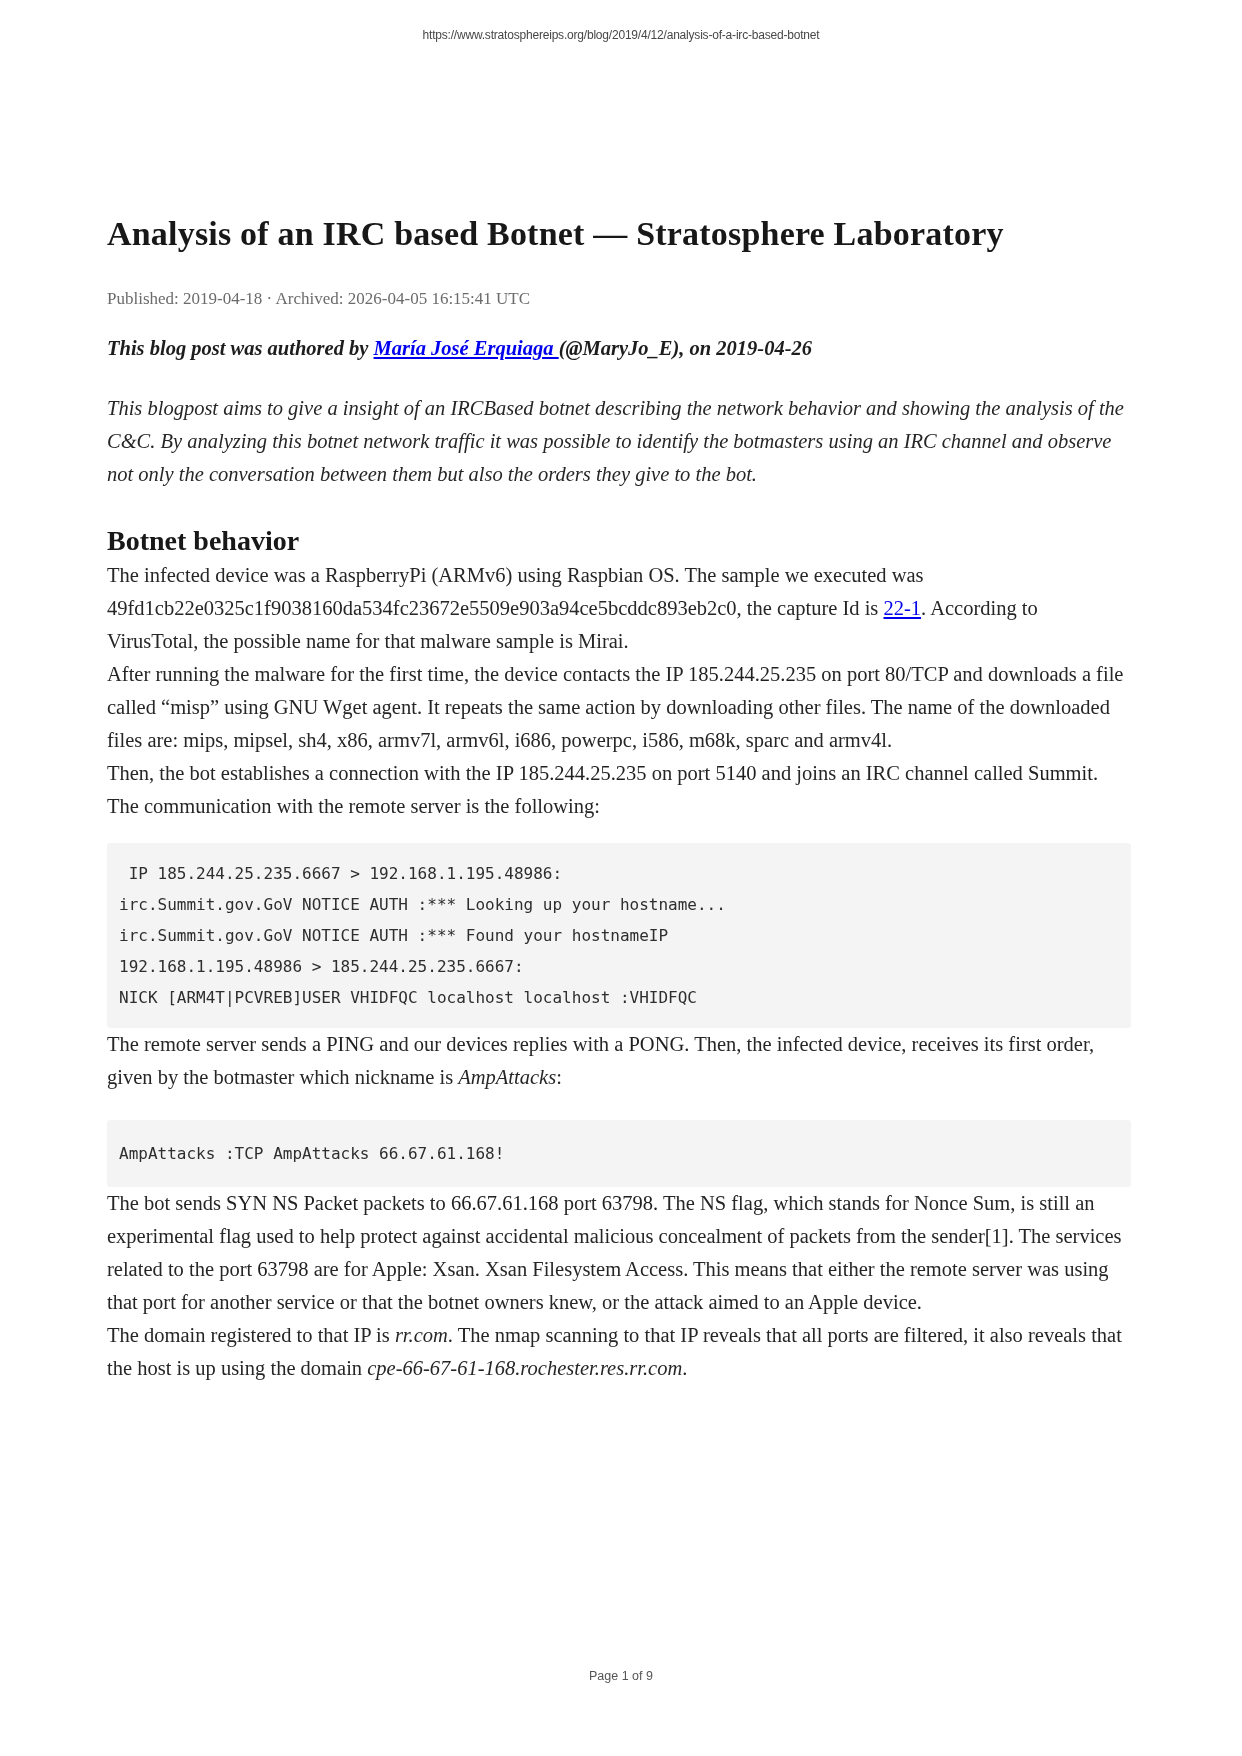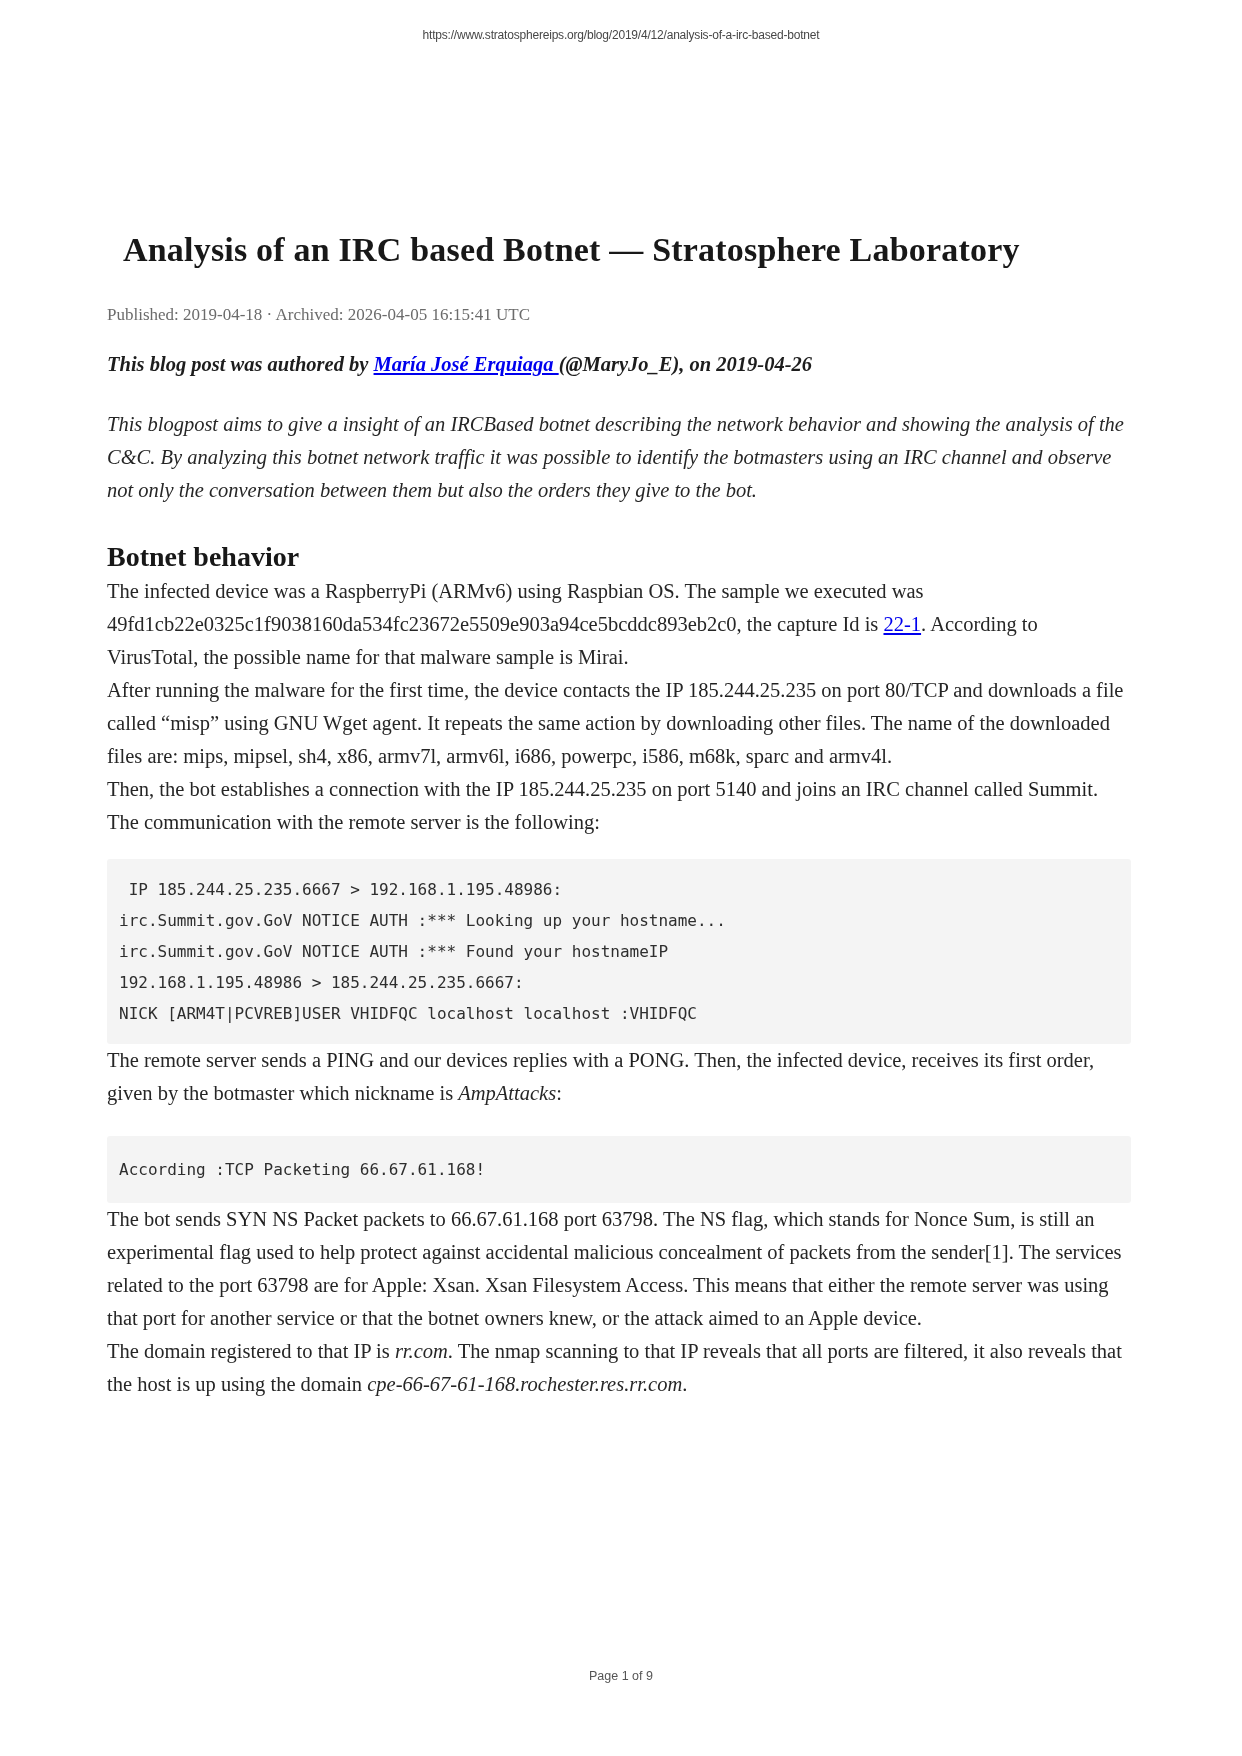--- a/index.html
+++ b/index.html
@@ -23,21 +23,21 @@
     font-size: 12px;
     letter-spacing: -0.2px;
     color: #474747;
   }
   article {
     margin-left: 107px;
     width: 1024px;
     padding-top: 213px;
   }
   h1 {
-    margin: 16px;
+    margin: 0;
     font-size: 34px;
     line-height: 42px;
     font-weight: 700;
     color: #181818;
     letter-spacing: 0.2px;
   }
   .meta {
     margin: 33px 0 0;
     font-size: 17px;
     line-height: 22px;
@@ -131,21 +131,21 @@
     <p class="body p1"><span>The infected device was a RaspberryPi  (ARMv6) using Raspbian OS. The sample we executed was 49fd1cb22e0325c1f9038160da534fc23672e5509e903a94ce5bcddc893eb2c0, the capture Id is </span><a href="#">22-1</a><span>. According to VirusTotal, the possible name for that malware sample is Mirai.</span></p>
 
     <p class="body p2"><span>After running the malware for the first time, the device contacts the IP </span><b>185.244.25.235</b><span> on port </span><b>80</b><span>/TCP and downloads a file called “misp” using GNU Wget agent. It repeats the same action by downloading other files. The name of the downloaded files are: mips, mipsel, sh4, x86, armv7l, armv6l, i686, powerpc, i586, m68k, sparc and armv4l.</span></p>
 
     <p class="body p3"><span>Then, the bot establishes a connection with the IP </span><b>185.244.25.235</b><span> on port </span><b>5140</b><span> and joins an IRC channel called </span><b>Summit</b><span>. The communication with the remote server is the following:</span></p>
 
     <pre class="code code1"><div class="code-line"> IP 185.244.25.235.6667 &gt; 192.168.1.195.48986:</div><div class="code-line">irc.Summit.gov.GoV NOTICE AUTH :*** Looking up your hostname...</div><div class="code-line">irc.Summit.gov.GoV NOTICE AUTH :*** Found your hostnameIP</div><div class="code-line">192.168.1.195.48986 &gt; 185.244.25.235.6667:</div><div class="code-line">NICK [ARM4T|PCVREB]USER VHIDFQC localhost localhost :VHIDFQC</div></pre>
 
     <p class="body p4"><span>The remote server sends a </span><b>PING</b><span> and our devices replies with a </span><b>PONG.</b><span> Then, the infected device, receives its first order, given by the botmaster which nickname is </span><i>AmpAttacks</i><span>:</span></p>
 
-    <pre class="code code2"><div class="code-line">According :TCP Packeting 66.67.61.168!</div></pre>
+    <pre class="code code2"><div class="code-line">AmpAttacks :TCP AmpAttacks 66.67.61.168!</div></pre>
 
     <p class="body p5"><span>The bot sends </span><b>SYN NS Packet</b><span> packets to </span><b>66.67.61.168</b><span> port </span><b>63798.</b><span> The NS flag, which stands for Nonce Sum, is still an experimental flag used to help protect against accidental malicious concealment of packets from the sender[1]. The services related to the port </span><b>63798</b><span> are for Apple: Xsan. Xsan Filesystem Access. This means that either the remote server was using that port for another service or that the botnet owners knew, or the attack aimed to an Apple device.</span></p>
 
     <p class="body p6"><span>The domain registered to that IP is </span><i>rr.com</i><span>. The nmap scanning to that IP reveals that all ports are filtered, it also reveals that the host is up using the domain </span><i>cpe-66-67-61-168.rochester.res.rr.com</i><span>.</span></p>
 
   </article>
 
   <div class="footer">Page 1 of 9</div>
 
 </div>

